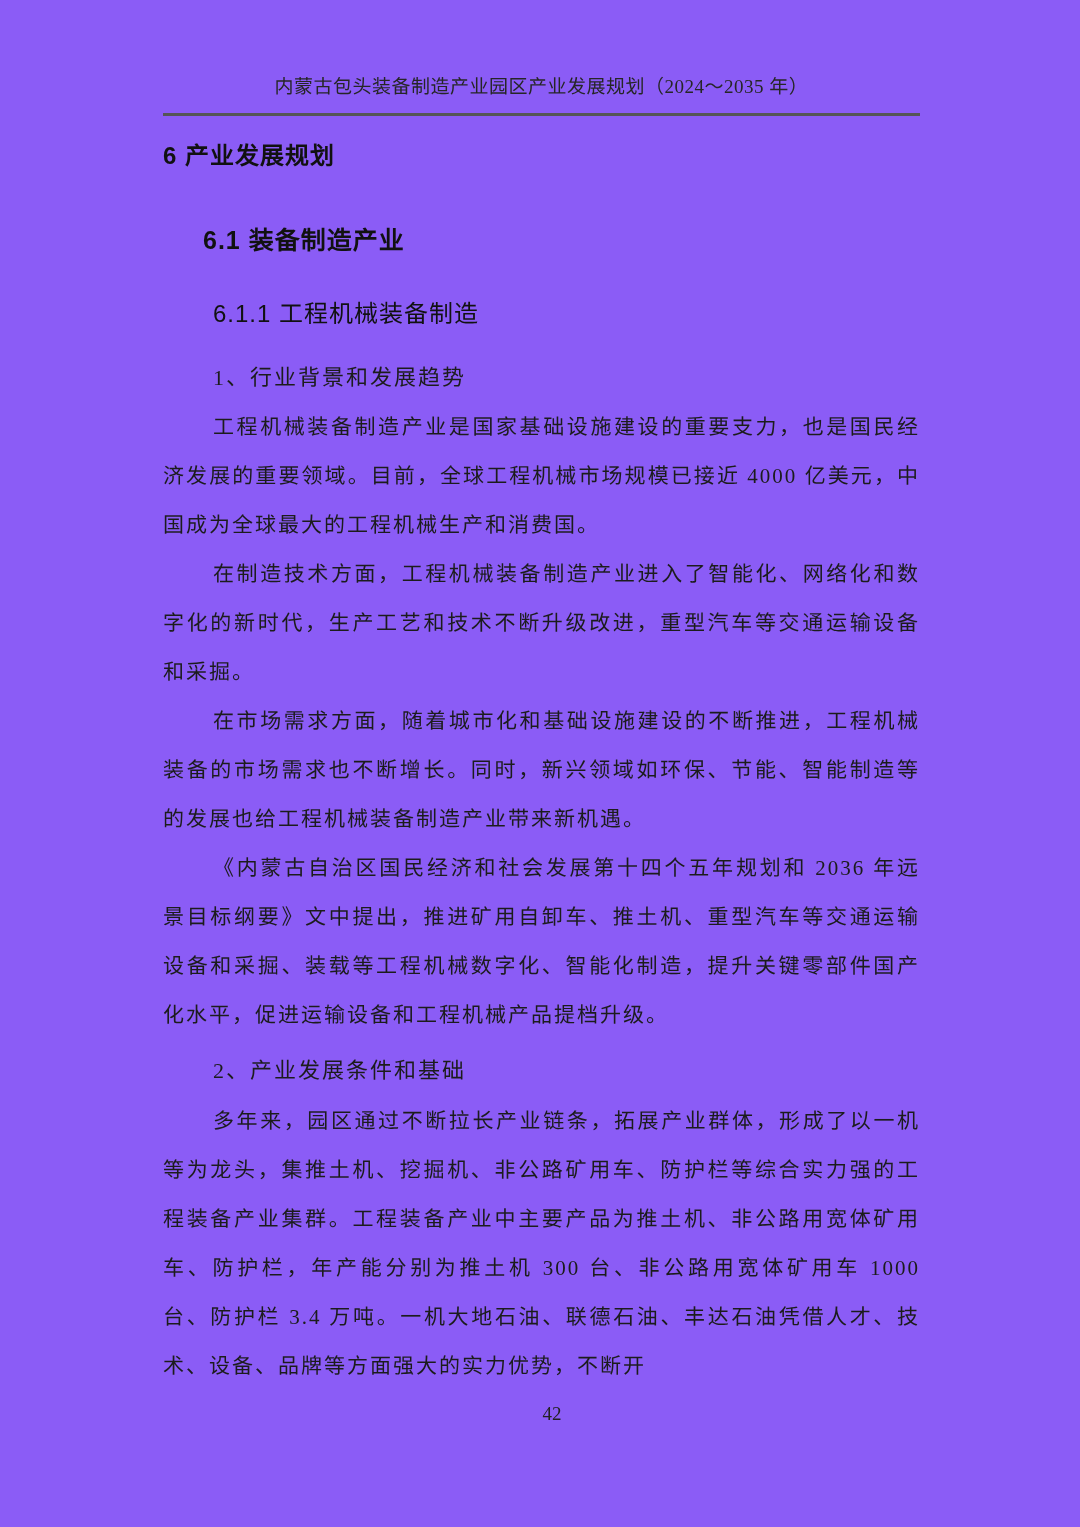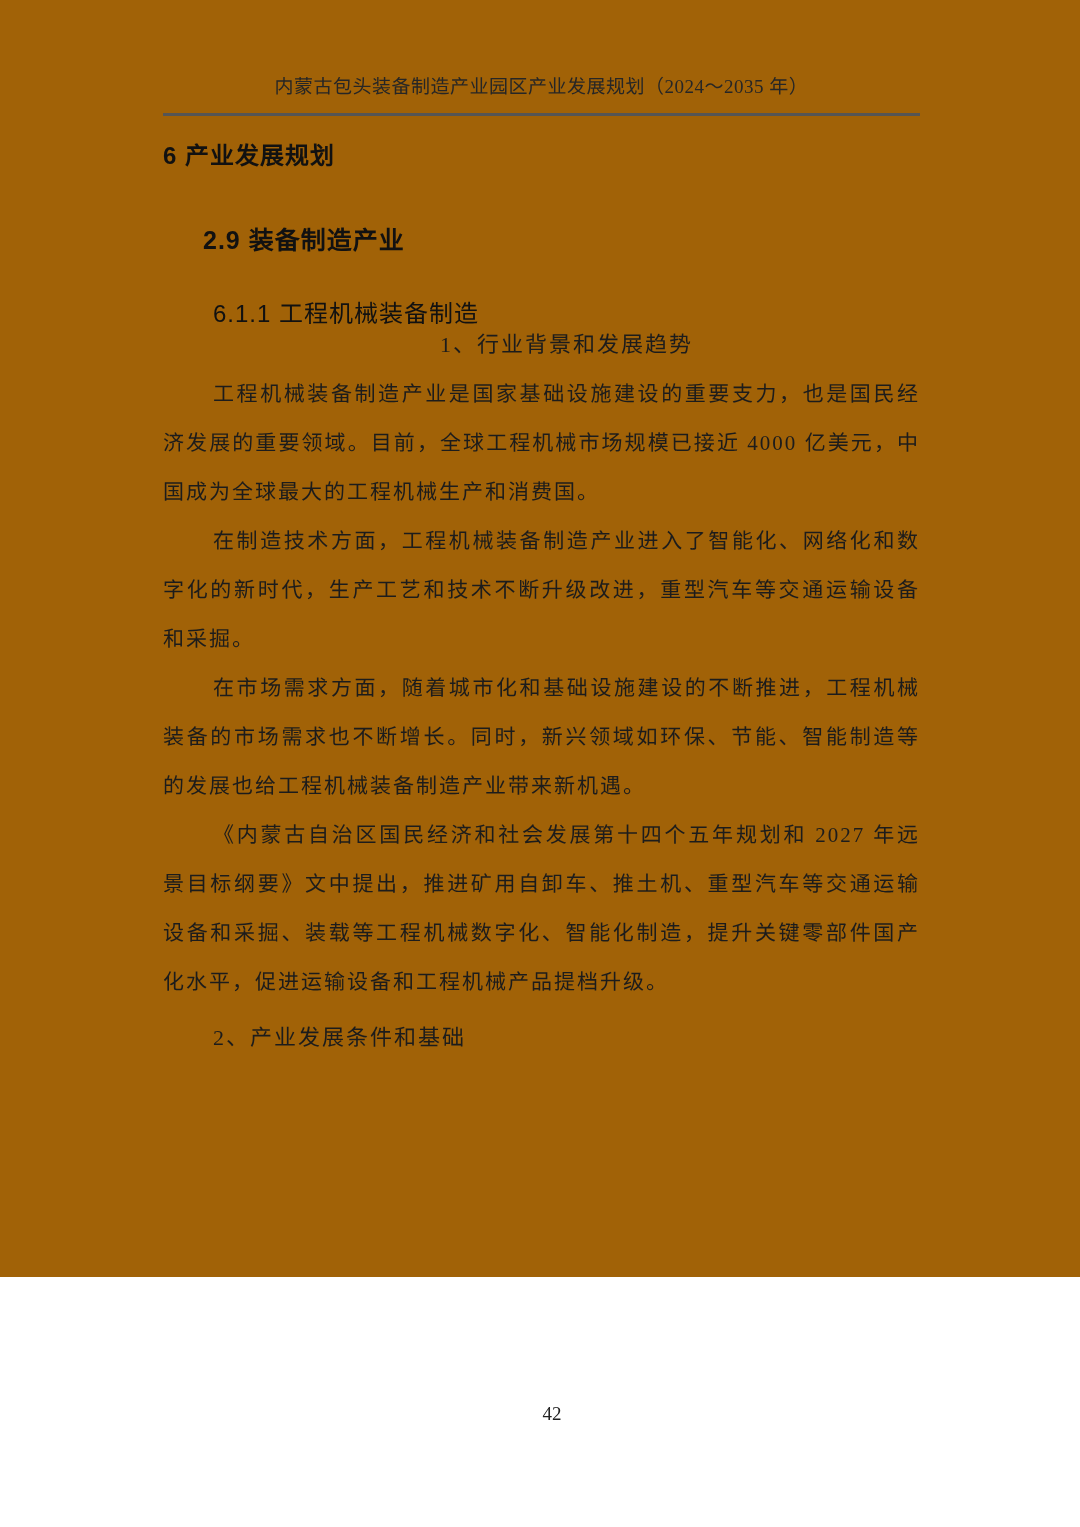--- a/index.html
+++ b/index.html
@@ -9,23 +9,23 @@
     width: 1080px;
     height: 1527px;
     overflow: hidden;
     font-family: "Liberation Serif", "DejaVu Serif", serif;
     color: #1c1c1c;
   }
   .page {
     position: relative;
     box-sizing: border-box;
     width: 1080px;
-    height: 1277px;
+    height: 1527px;
     padding: 74px 160px 0 163px;
-    background: #a16207;
+    background: #8b5cf6;
   }
   .header-title {
     text-align: center;
     font-size: 19px;
     line-height: 26px;
     color: #262626;
     letter-spacing: 0.5px;
     white-space: nowrap;
   }
   .header-rule {
@@ -63,21 +63,21 @@
     color: #111111;
     letter-spacing: 1px;
   }
   .list-heading {
     font-size: 22px;
     line-height: 29px;
     padding-left: 50px;
     letter-spacing: 2px;
     color: #1c1c1c;
   }
-  .list-heading.first { margin-top: 0; text-align: center; }
+  .list-heading.first { margin-top: 33px; }
   .list-heading.second { margin-top: 16px; }
   .body-text p {
     margin: 0;
     font-size: 21px;
     line-height: 49px;
     letter-spacing: 2px;
     text-align: justify;
     text-indent: 50px;
     color: #1c1c1c;
   }
@@ -98,31 +98,34 @@
 <body>
 
 <div class="page">
 
   <div class="header-title">内蒙古包头装备制造产业园区产业发展规划（2024～2035 年）</div>
 
   <hr class="header-rule">
 
   <div class="h1">6 产业发展规划</div>
 
-  <div class="h2">2.9 装备制造产业</div>
+  <div class="h2">6.1 装备制造产业</div>
 
   <div class="h3">6.1.1 工程机械装备制造</div>
 
   <div class="list-heading first">1、行业背景和发展趋势</div>
 
   <div class="body-text">
     <p class="first">工程机械装备制造产业是国家基础设施建设的重要支力，也是国民经济发展的重要领域。目前，全球工程机械市场规模已接近 4000 亿美元，中国成为全球最大的工程机械生产和消费国。</p>
     <p>在制造技术方面，工程机械装备制造产业进入了智能化、网络化和数字化的新时代，生产工艺和技术不断升级改进，重型汽车等交通运输设备和采掘。</p>
     <p>在市场需求方面，随着城市化和基础设施建设的不断推进，工程机械装备的市场需求也不断增长。同时，新兴领域如环保、节能、智能制造等的发展也给工程机械装备制造产业带来新机遇。</p>
-    <p>《内蒙古自治区国民经济和社会发展第十四个五年规划和 2027 年远景目标纲要》文中提出，推进矿用自卸车、推土机、重型汽车等交通运输设备和采掘、装载等工程机械数字化、智能化制造，提升关键零部件国产化水平，促进运输设备和工程机械产品提档升级。</p>
+    <p>《内蒙古自治区国民经济和社会发展第十四个五年规划和 2036 年远景目标纲要》文中提出，推进矿用自卸车、推土机、重型汽车等交通运输设备和采掘、装载等工程机械数字化、智能化制造，提升关键零部件国产化水平，促进运输设备和工程机械产品提档升级。</p>
   </div>
 
   <div class="list-heading second">2、产业发展条件和基础</div>
 
+  <div class="body-text">
+    <p class="after-item">多年来，园区通过不断拉长产业链条，拓展产业群体，形成了以一机等为龙头，集推土机、挖掘机、非公路矿用车、防护栏等综合实力强的工程装备产业集群。工程装备产业中主要产品为推土机、非公路用宽体矿用车、防护栏，年产能分别为推土机 300 台、非公路用宽体矿用车 1000 台、防护栏 3.4 万吨。一机大地石油、联德石油、丰达石油凭借人才、技术、设备、品牌等方面强大的实力优势，不断开</p>
+  </div>
 
   <div class="page-number">42</div>
 
 </div>
 
 </body></html>

